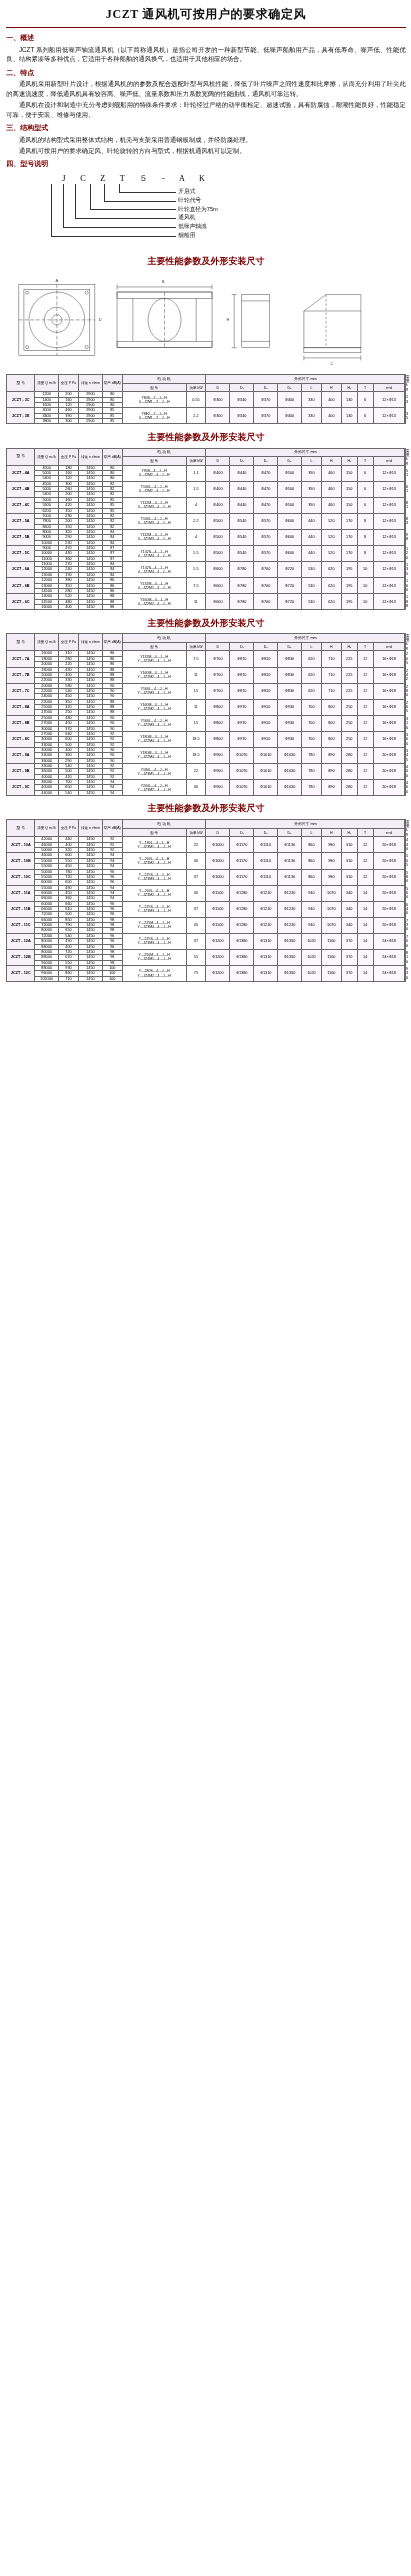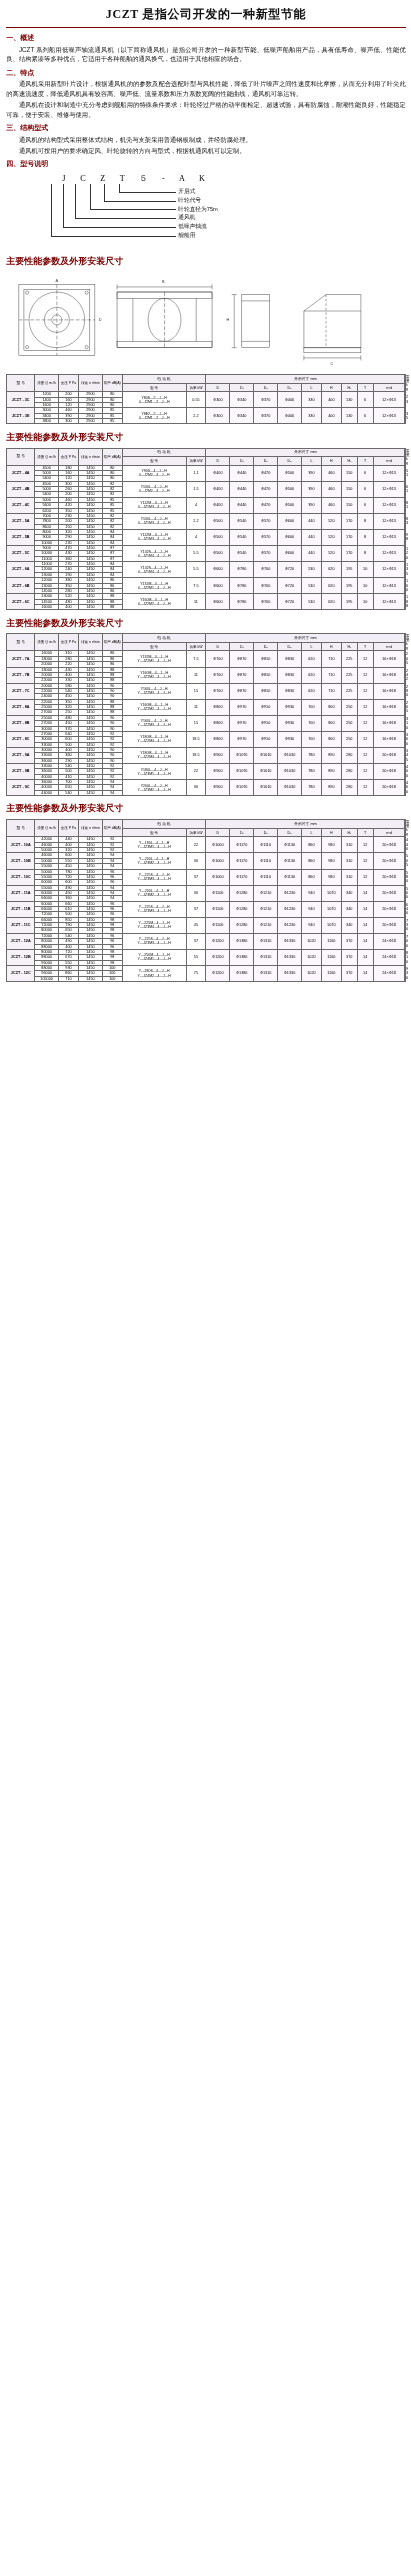--- a/index.html
+++ b/index.html
@@ -35,20 +35,21 @@
     font-family:"Liberation Serif","DejaVu Serif",serif;
     font-size:8.2px;
     letter-spacing:6.3px;
     margin-left:56px;
   }
   .leaders{position:relative;height:63px;margin-left:38px;}
   .leaders .lv{position:absolute;width:0.6px;background:#333;}
   .leaders .lh{position:absolute;height:0.6px;background:#333;}
   .leaders .lb{position:absolute;font-size:5.7px;color:#111;white-space:nowrap;}
   .sub-title{
+    text-align:center;
     color:#7b0000;
     font-weight:bold;
     font-size:9px;
     margin:6.3px 0 3.8px 0;
     font-family:"Liberation Serif","DejaVu Serif",serif;
   }
   .drawing{width:100%;height:95px;border:0;margin:1.3px 0 3.8px 0;}
   table.spec{
     border-collapse:collapse;
     width:100%;
@@ -69,21 +70,21 @@
   td.dim{background:#fbf7fc;}
   .tiny{font-size:3.5px;}
   .motor{font-size:3.5px;line-height:1.2;}
   .footer-space{height:3.8px;}
 </style>
 </head>
 <body>
 
 <div class="page">
 
-  <div class="title">JCZT 是指公司开发的一种新型节能</div>
+  <div class="title">JCZT 通风机可按用户的要求确定风</div>
   <div class="rule"></div>
 
   
   <div class="sec-h">一、概述</div>
   <p class="para">JCZT 系列船用低噪声轴流通风机（以下简称通风机）是指公司开发的一种新型节能、低噪声船舶用产品，具有低寿命、噪声低、性能优良、结构紧凑等多种优点，它适用于各种船舶的通风换气，也适用于其他相应的场合。</p>
 
   
   <div class="sec-h">二、特点</div>
   <p class="para">通风机采用新型叶片设计，根据通风机的的参数及配合选配叶型与风机性能，降低了叶片噪声之间性速度和比摩擦，从而充分利用了叶尖此的高速流速度，降低通风机具有较容高、噪声低、流量系数和压力系数宽阔的性能曲线，通风机可靠运转。</p>
   <p class="para">通风机在设计和制造中充分考虑到舰船用的特殊条件要求：叶轮经过严格的动平衡检定、超速试验，具有防腐蚀，耐潮性能良好，性能稳定可靠，便于安装、维修与使用。</p>

